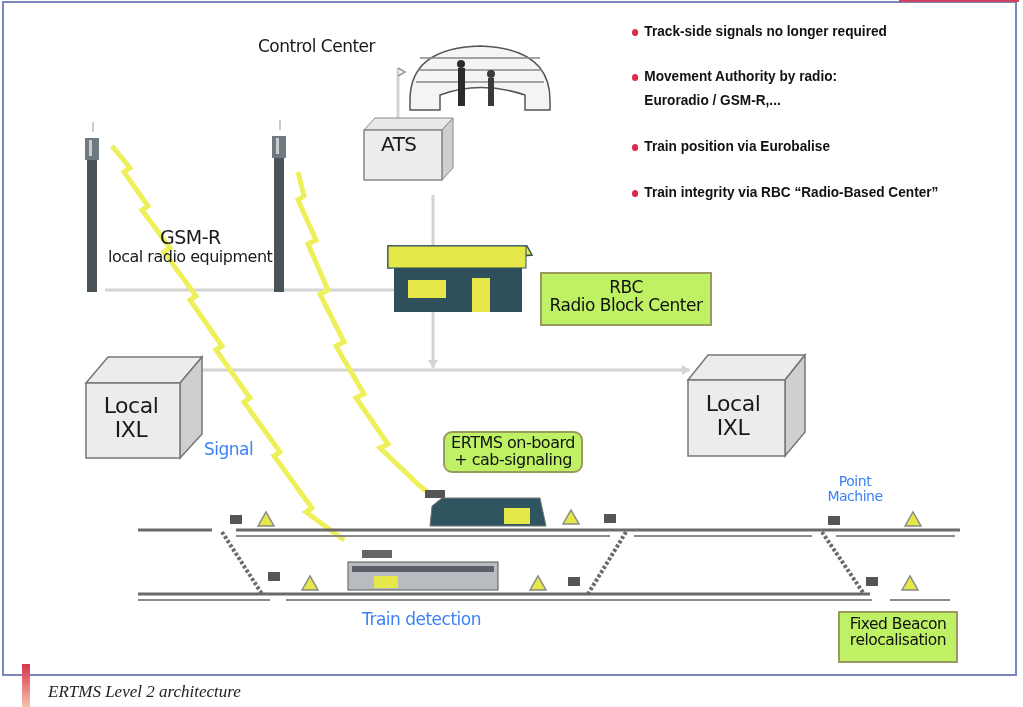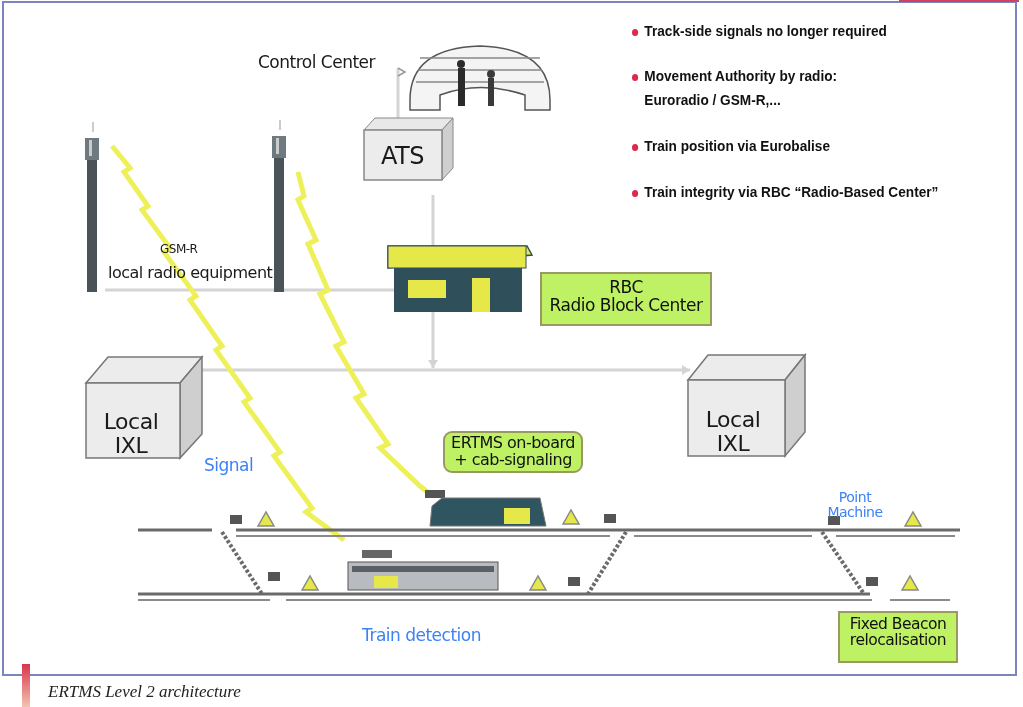--- a/index.html
+++ b/index.html
@@ -1,20 +1,20 @@
 <!DOCTYPE html>
 <html><head>
 <meta charset="utf-8">
 <style>
   html, body { margin:0; padding:0; background:#ffffff; }
   body { width:1023px; height:707px; position:relative; overflow:hidden; font-family:"DejaVu Sans", sans-serif; }
   .frame { position:absolute; left:2px; top:1px; width:1015px; height:675px; border:2px solid #7b86bf; border-bottom-width:2px; box-sizing:border-box; }
   .frame-top-accent { position:absolute; right:4px; top:0; width:120px; height:2px; background:#d04060; }
   svg.diagram { position:absolute; left:0; top:0; }
-  .lbl { position:absolute; white-space:nowrap; color:#1a1a1a; font-family:"DejaVu Sans", sans-serif; letter-spacing:-0.5px;margin-top:16px; }
+  .lbl { position:absolute; white-space:nowrap; color:#1a1a1a; font-family:"DejaVu Sans", sans-serif; letter-spacing:-0.5px; }
   .gray { color:#3b82f6; }
   .ybox { position:absolute; background:#bef264; border:2px solid #9a9a60; box-sizing:border-box; text-align:center; color:#111; font-family:"DejaVu Sans", sans-serif; line-height:1.05; letter-spacing:-0.5px; }
   .bullets { position:absolute; left:632px; top:22px; font-family:"Liberation Sans", sans-serif; font-weight:bold; font-size:15.5px; color:#111; transform:scaleX(0.88); transform-origin:left top; }
   .bullets .b { position:relative; padding-left:14px; margin:0; }
   .bullets .b::before { content:""; position:absolute; left:0; top:7px; width:7px; height:7px; border-radius:50%; background:#e0284a; }
   .bullets .cont { padding-left:14px; }
   .caption-bar { position:absolute; left:22px; top:664px; width:8px; height:43px; background:linear-gradient(#d8364e, #f2c2b0); }
   .caption { position:absolute; left:48px; top:682px; font-family:"Liberation Serif", serif; font-style:italic; font-size:17px; color:#222; }
 </style>
 </head>
@@ -132,23 +132,23 @@
     <rect x="230" y="515" width="12" height="9"></rect>
     <rect x="604" y="514" width="12" height="9"></rect>
     <rect x="828" y="516" width="12" height="9"></rect>
     <rect x="268" y="572" width="12" height="9"></rect>
     <rect x="568" y="577" width="12" height="9"></rect>
     <rect x="866" y="577" width="12" height="9"></rect>
   </g>
 </svg>
 
 <div class="lbl" style="left:258px; top:36px; font-size:17px;">Control Center</div>
-<div class="lbl" style="left:381px; top:126px; font-size:24px;">ATS</div>
+<div class="lbl" style="left:381px; top:132px; font-size:20px;">ATS</div>
 
-<div class="lbl" style="left:160px; top:226px; font-size:12px;">GSM-R</div>
+<div class="lbl" style="left:160px; top:226px; font-size:19px;">GSM-R</div>
 <div class="lbl" style="left:108px; top:247px; font-size:16px;text-align:right;">local radio equipment</div>
 
 <div class="ybox" style="left:540px; top:272px; width:172px; height:54px; font-size:17px; padding-top:5px;">
   <div>RBC</div>
   <div>Radio Block Center</div>
 </div>
 
 <div class="lbl" style="left:103px; top:394px; font-size:22px; text-align:center; width:56px; line-height:1.1;">
   <div>Local</div>
   <div>IXL</div>

